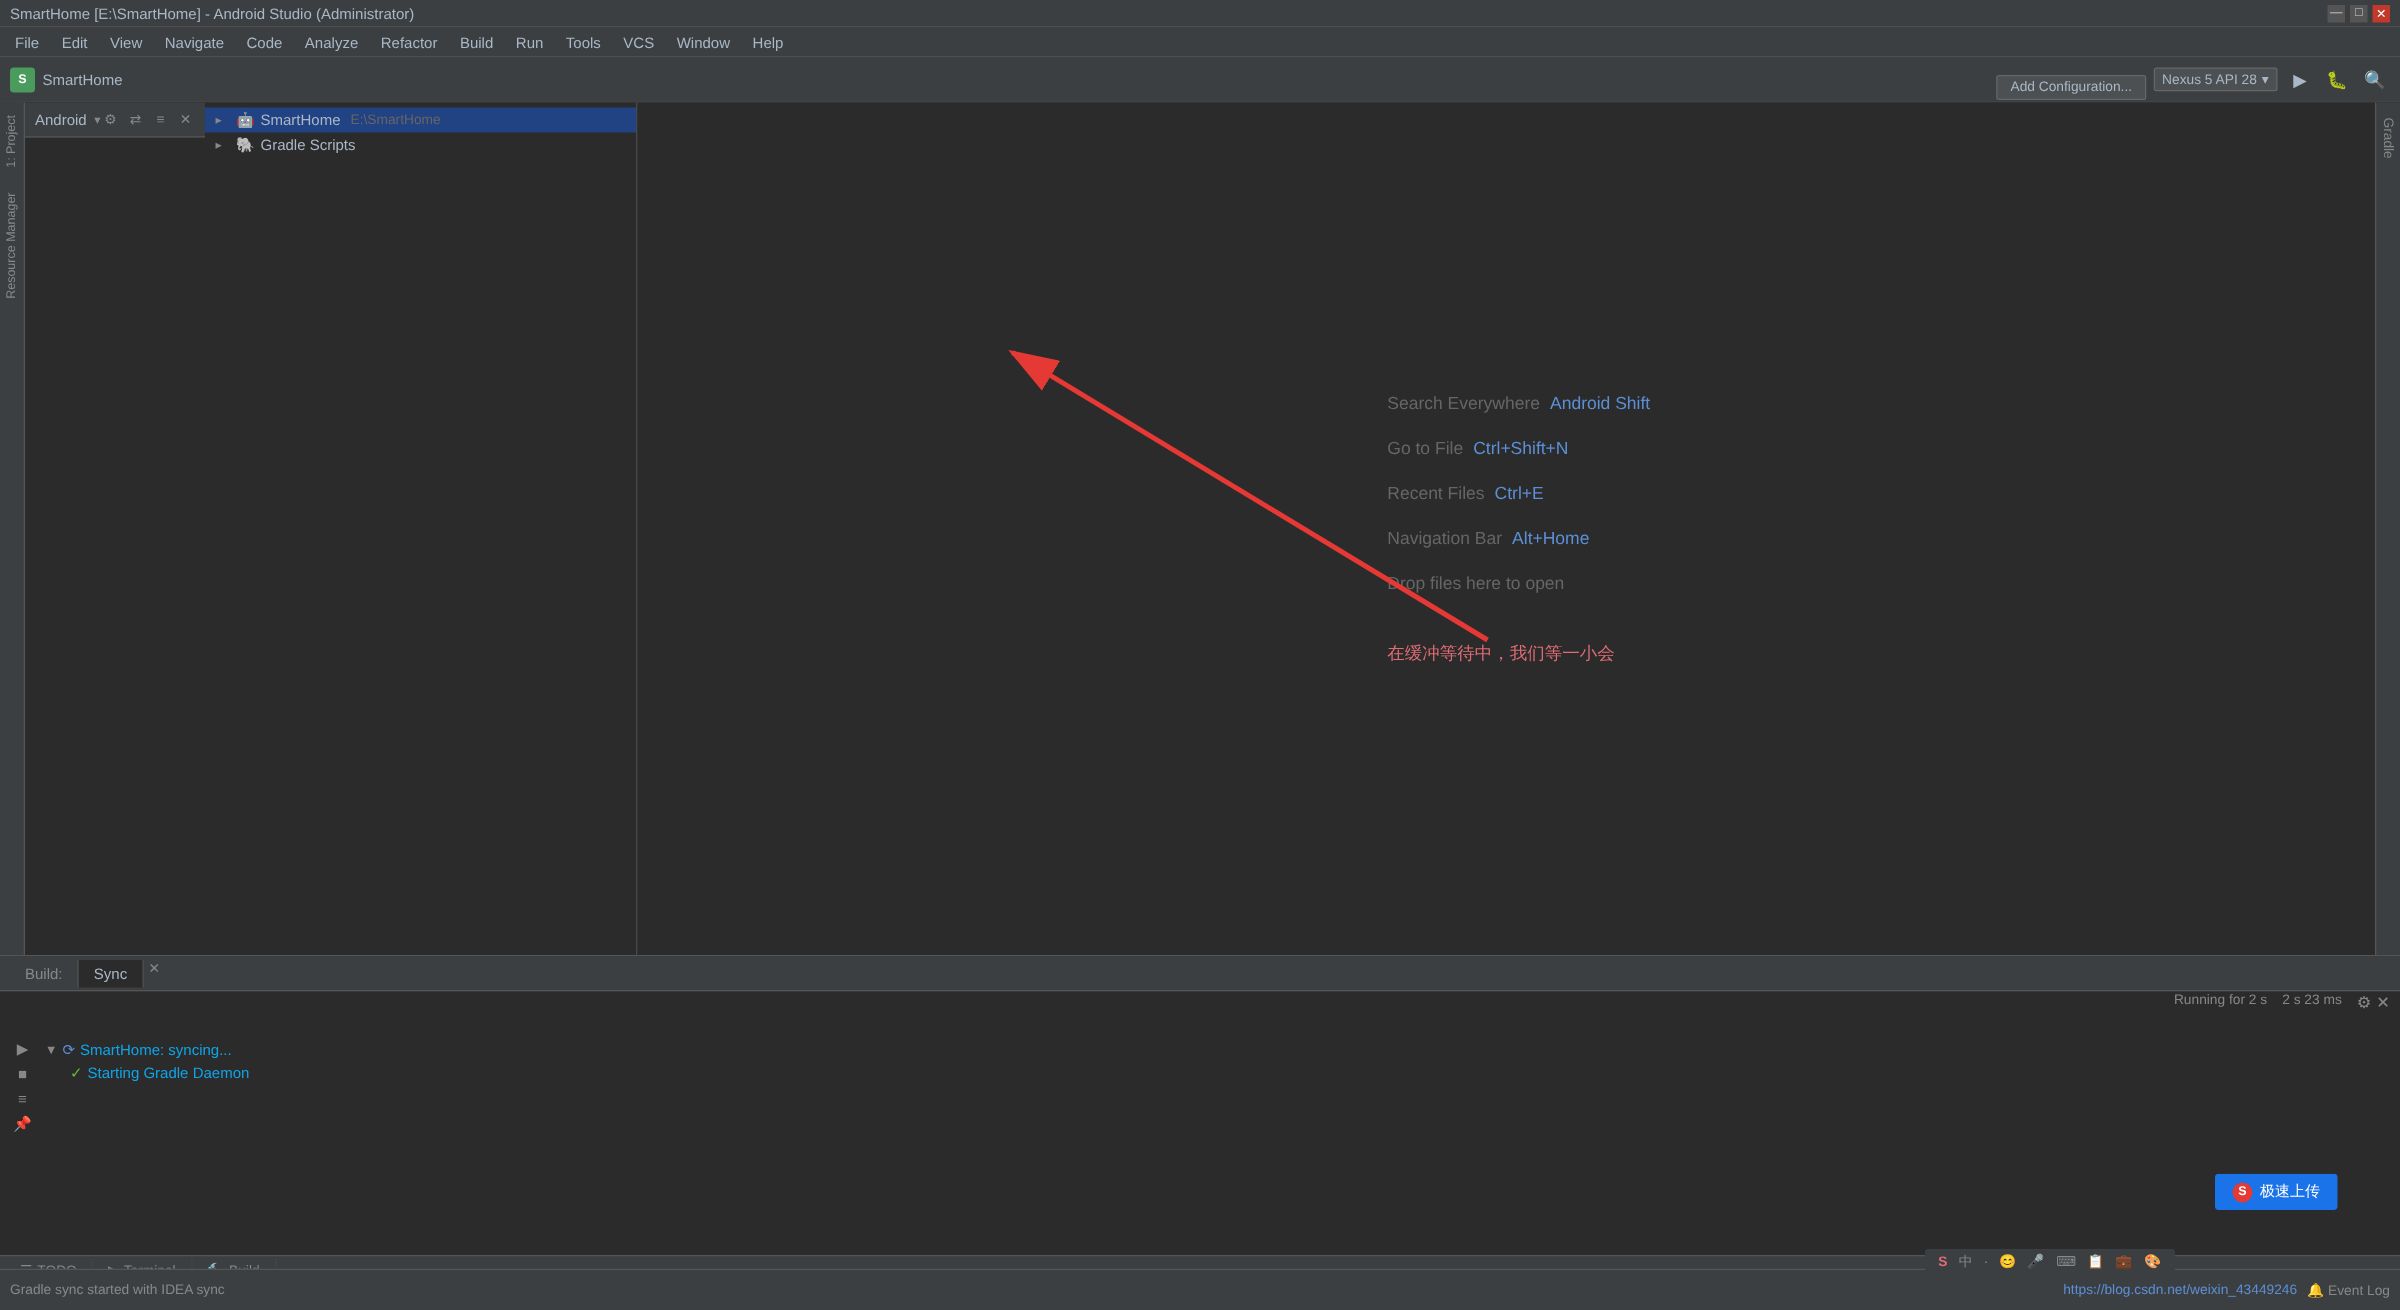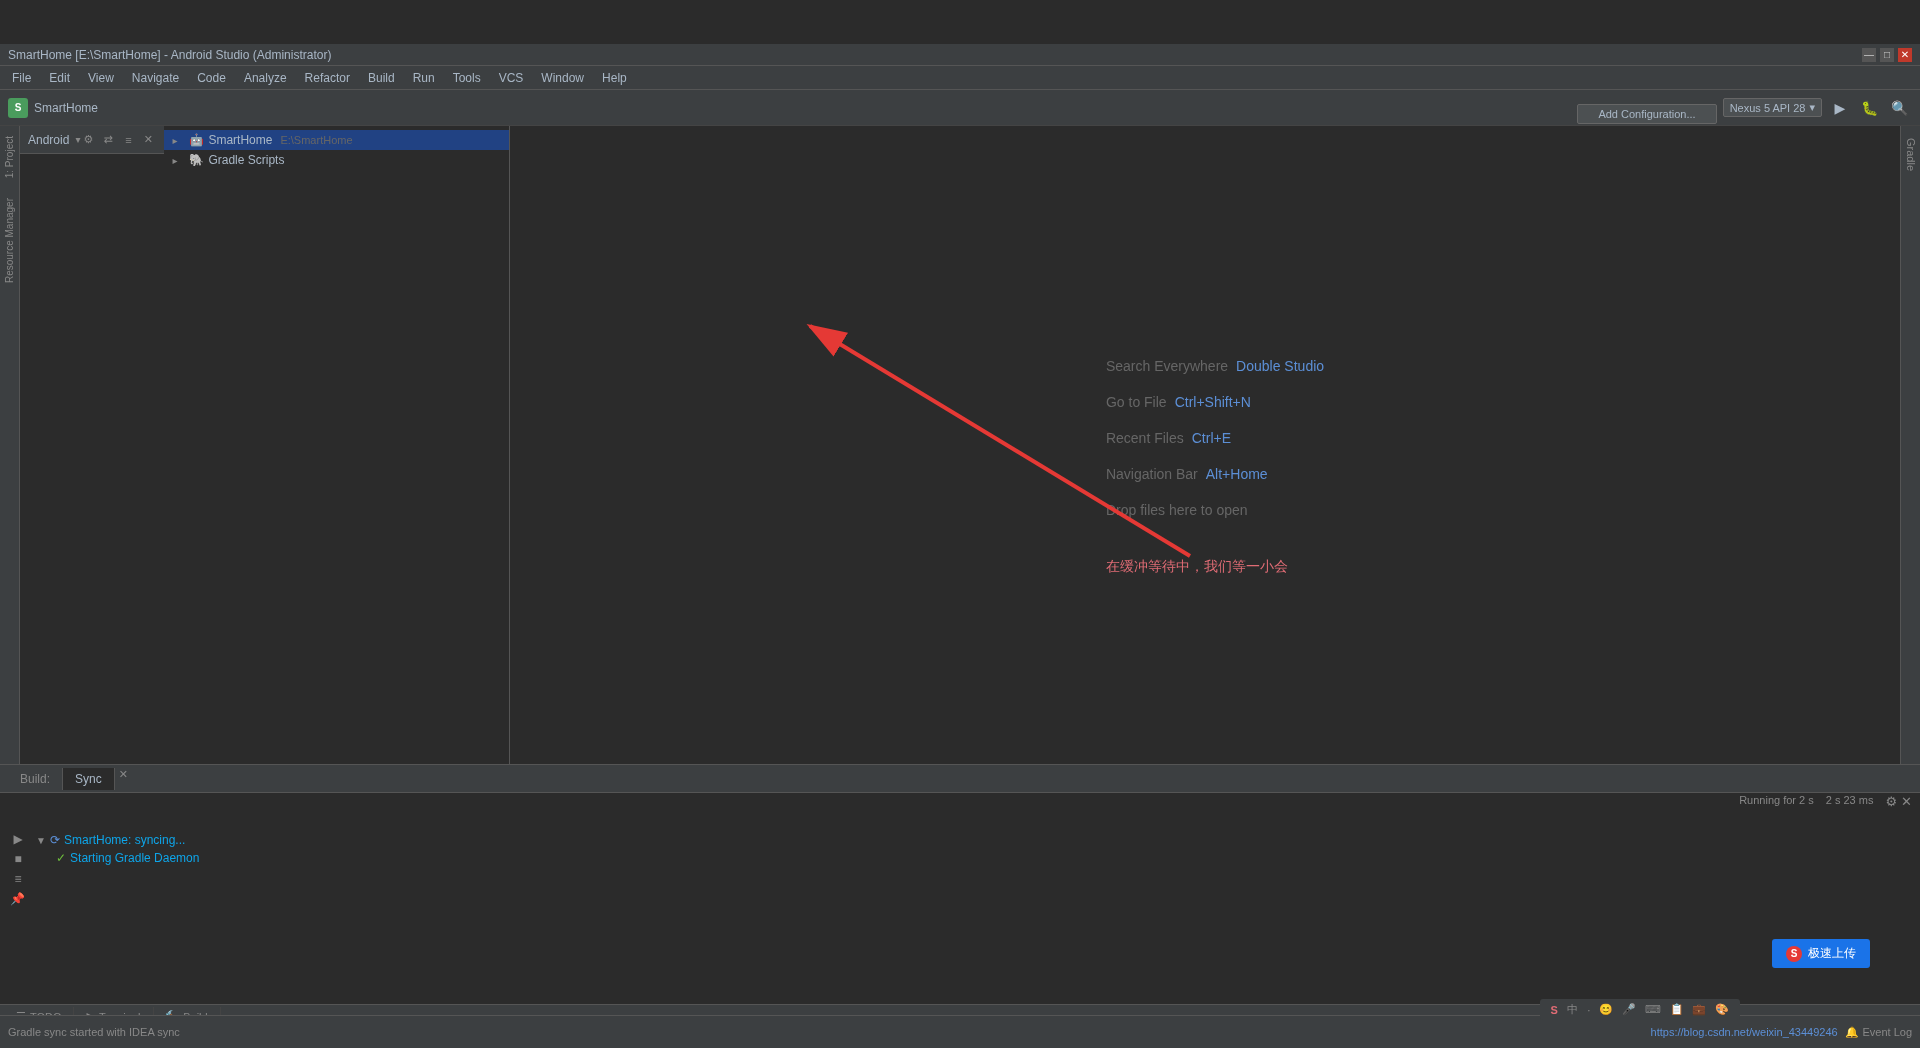--- a/index.html
+++ b/index.html
@@ -16,21 +16,20 @@
 
     
     #title-bar {
       height: 22px;
       background: #3c3f41;
       display: flex;
       align-items: center;
       justify-content: space-between;
       padding: 0 8px;
       border-bottom: 1px solid #555;
-      margin-top: 44px;
     }
     #title-controls {
       display: flex;
       gap: 4px;
     }
     .title-btn {
       width: 14px;
       height: 14px;
       border: none;
       cursor: pointer;
@@ -84,21 +83,21 @@
     }
     .toolbar-title {
       color: #a9b7c6;
       font-size: 12px;
     }
     .toolbar-spacer { flex: 1; }
     #add-config-btn {
       background: #4c5052;
       border: 1px solid #666;
       color: #a9b7c6;
-      padding: 3px 20px;
+      padding: 3px 10px;
       font-size: 11px;
       cursor: pointer;
       border-radius: 2px;
       margin-top: 12px;
     }
     .config-group {
       display: flex;
       align-items: center;
       gap: 4px;
     }
@@ -547,21 +546,21 @@
         <span class="tree-icon gradle-icon">🐘</span>
         <span class="tree-label">Gradle Scripts</span>
       </div>
     </div>
   </div>
 
   <div id="editor-area">
     <div id="editor-content">
       <div class="hint-row">
         <span class="hint-text">Search Everywhere</span>
-        <span class="hint-shortcut">Double Studio</span>
+        <span class="hint-shortcut">Android Shift</span>
       </div>
       <div class="hint-row">
         <span class="hint-text">Go to File</span>
         <span class="hint-shortcut">Ctrl+Shift+N</span>
       </div>
       <div class="hint-row">
         <span class="hint-text">Recent Files</span>
         <span class="hint-shortcut">Ctrl+E</span>
       </div>
       <div class="hint-row">

